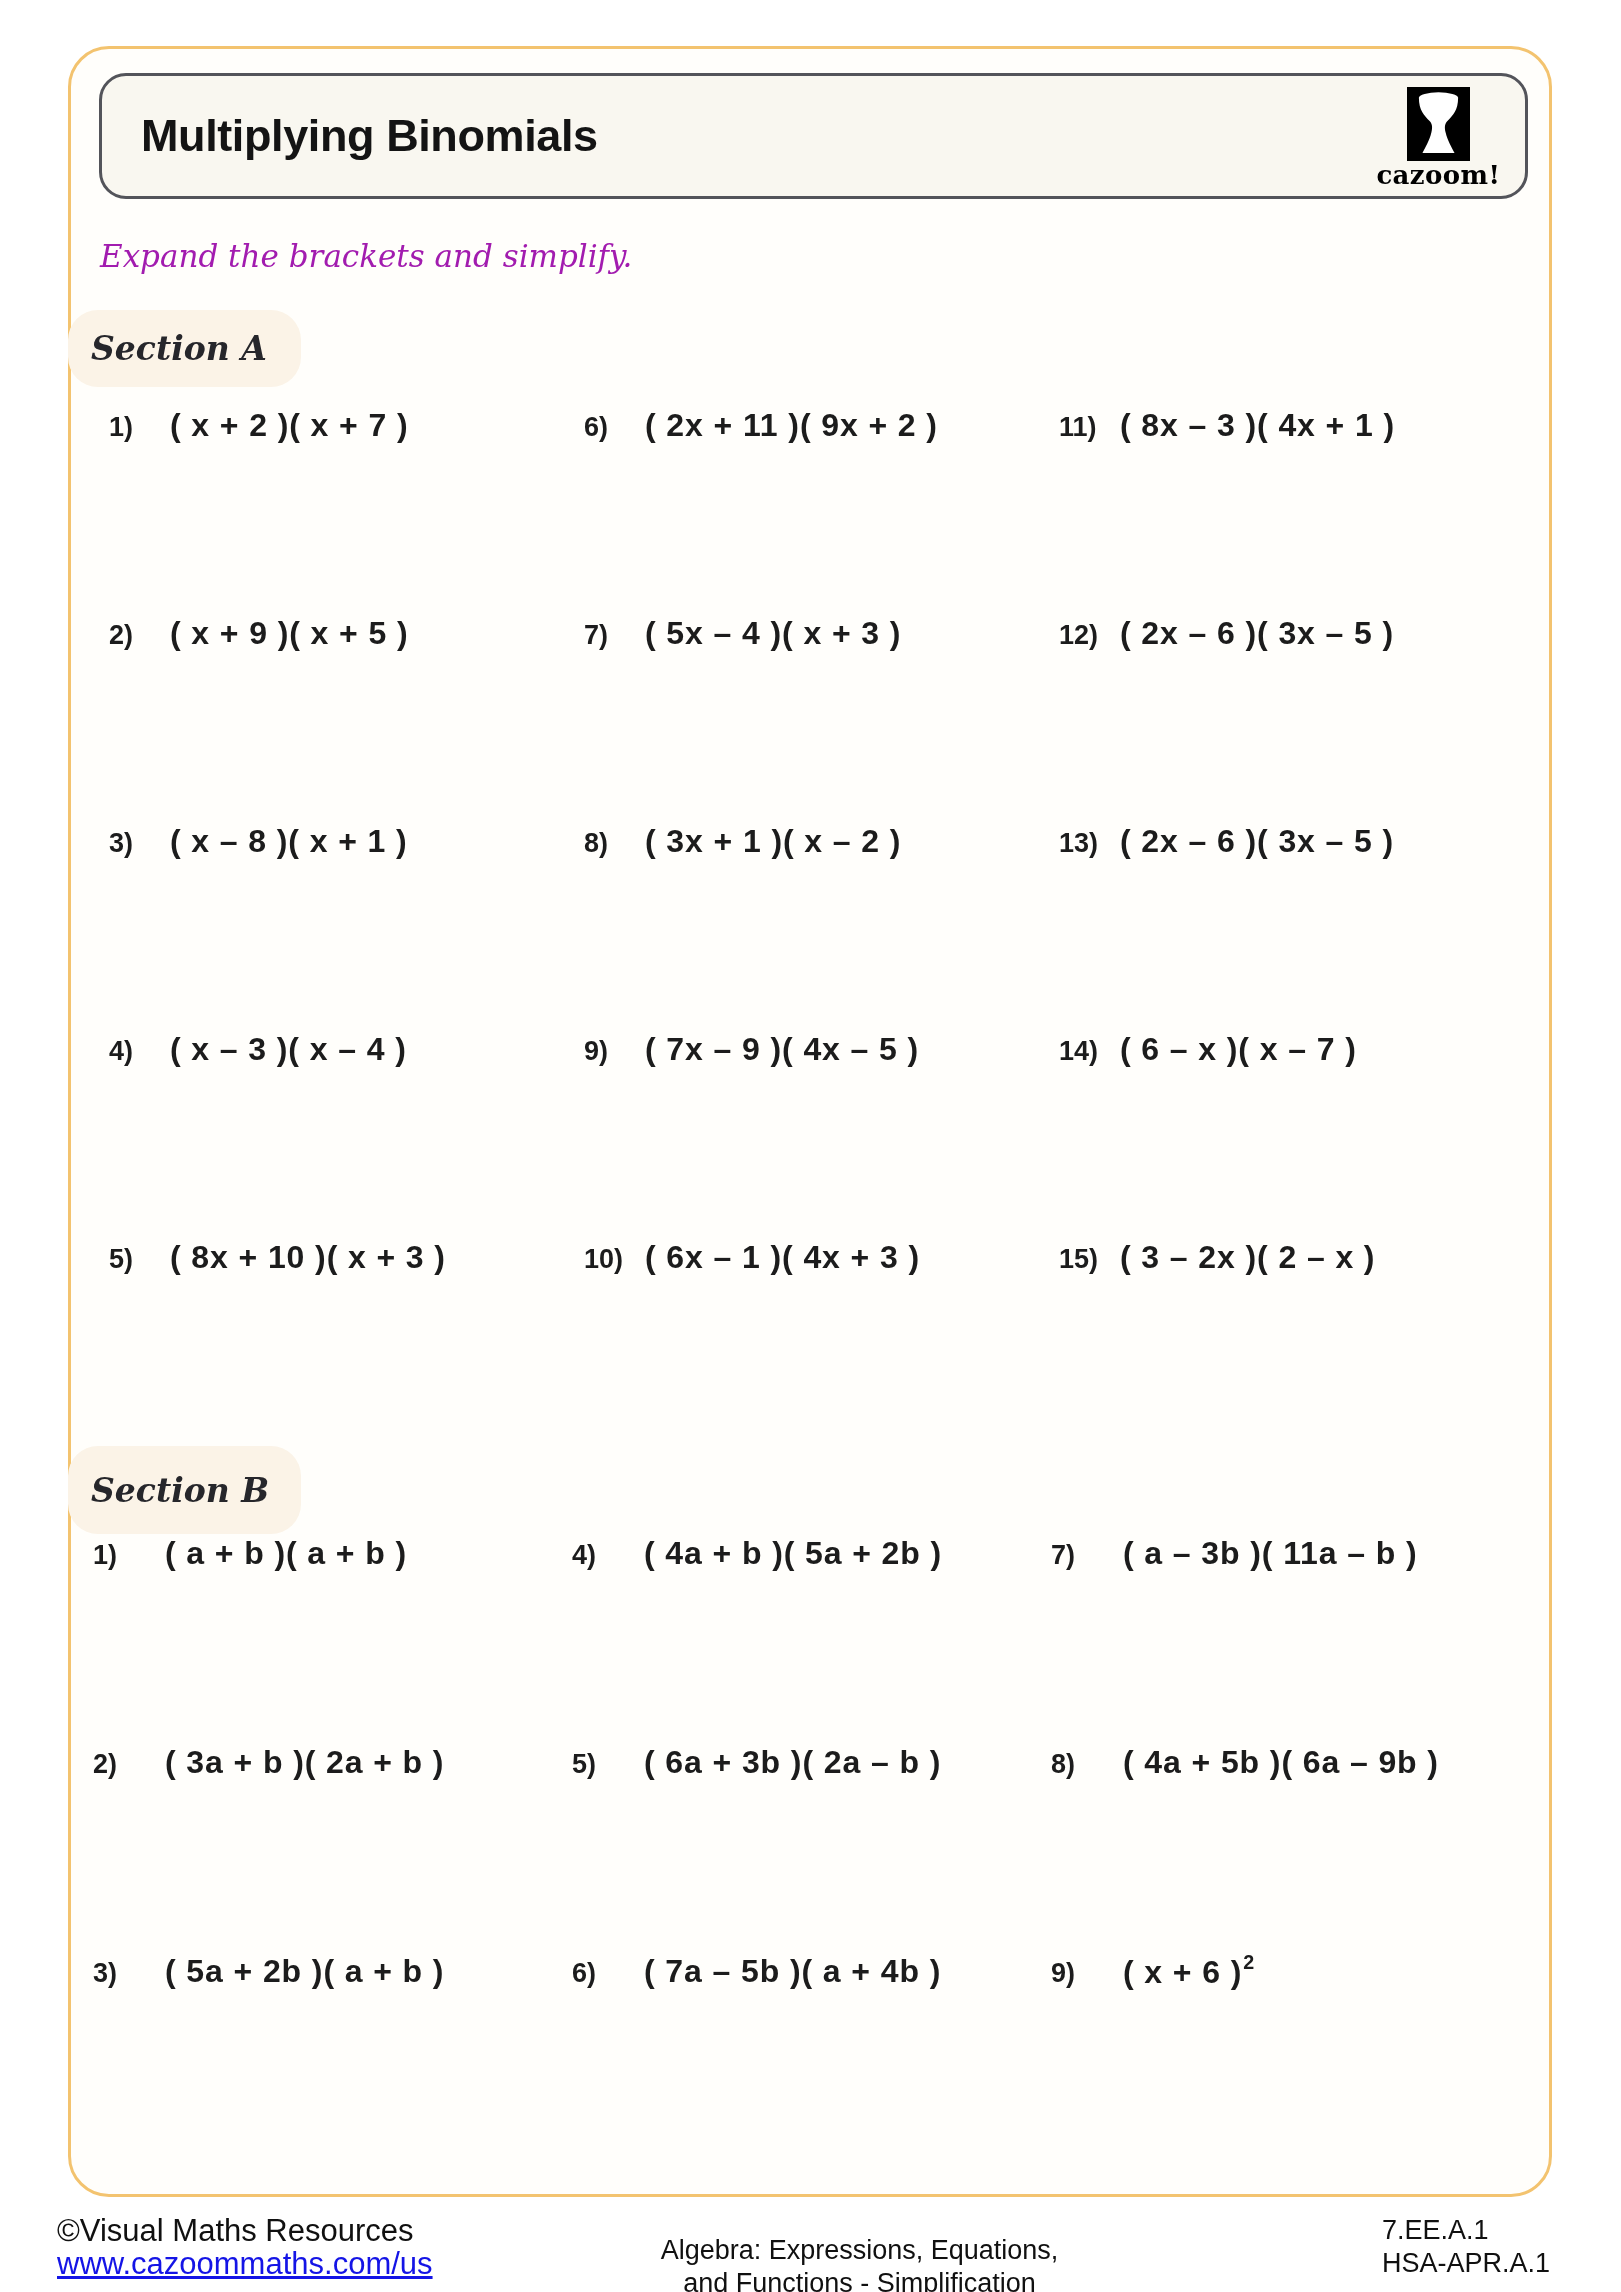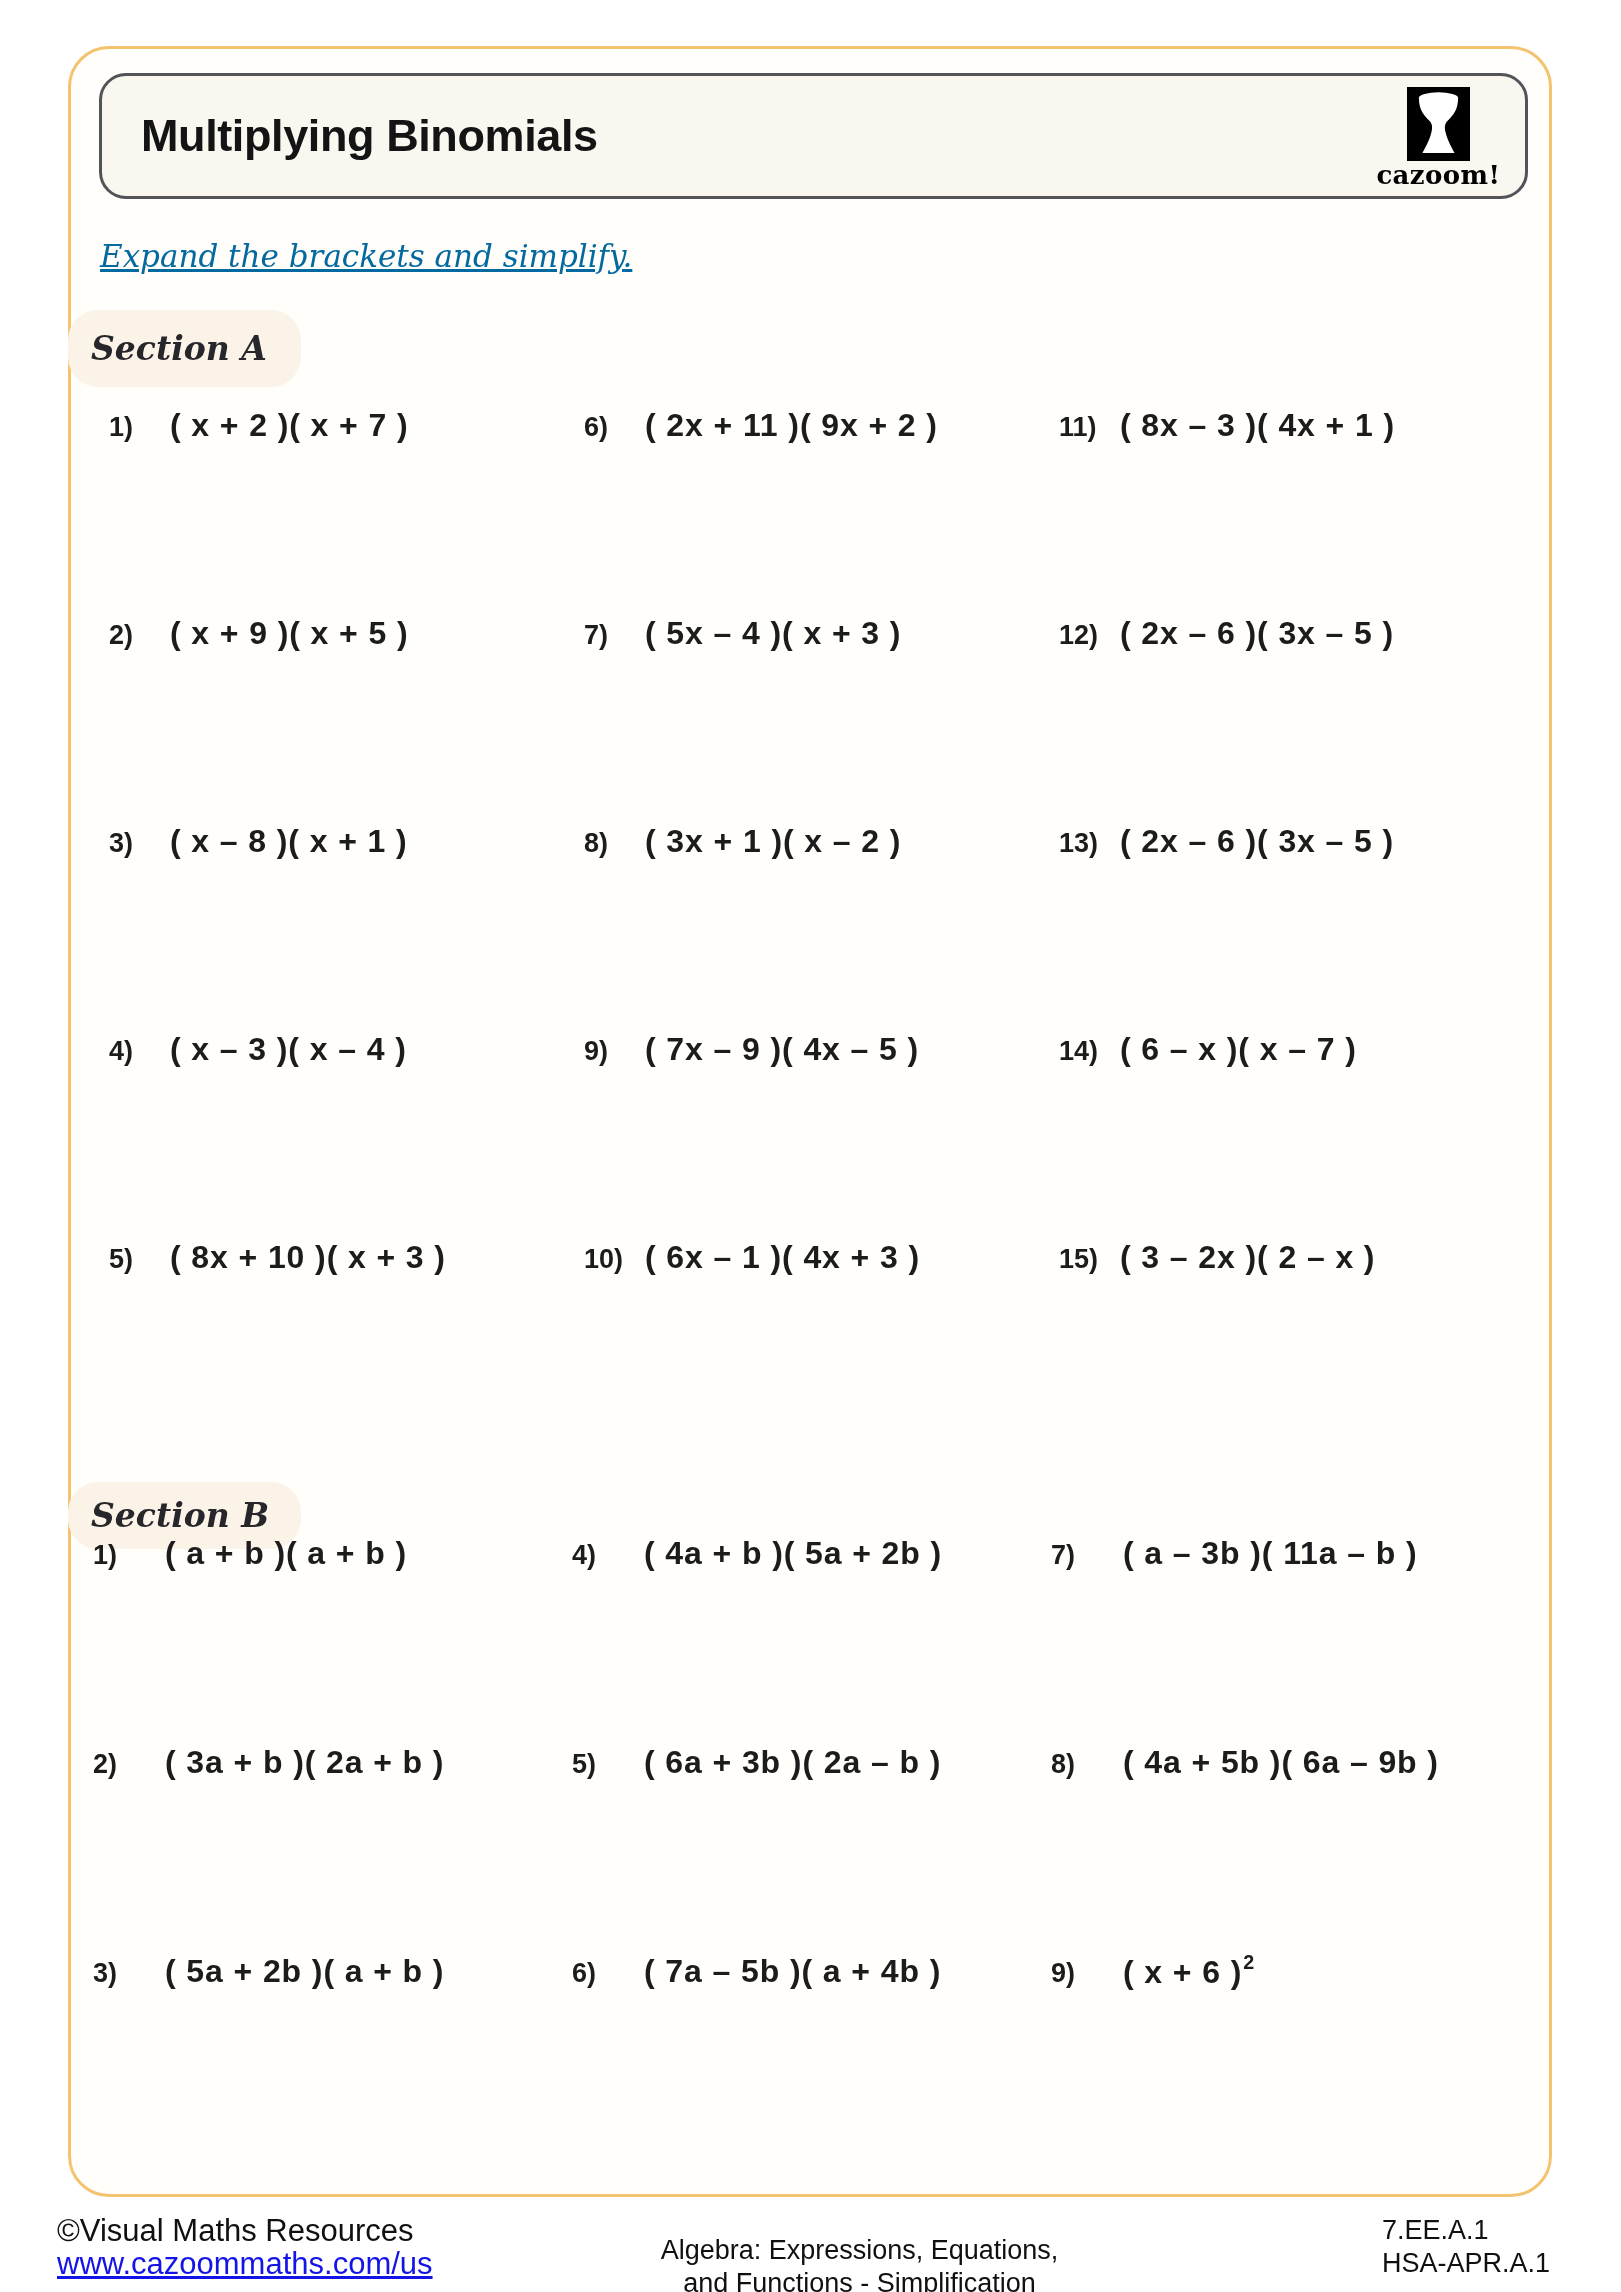--- a/index.html
+++ b/index.html
@@ -59,34 +59,33 @@
     margin-top: 0;
     line-height: 29px;
   }
 
   .instruction {
     position: absolute;
     left: 100px; top: 238px;
     font-family: "DejaVu Serif", serif;
     font-style: italic;
     font-size: 31px;
-    color: #0369a1;
-    text-decoration: underline;
+    color: #a21caf;
   }
 
   .pill {
     position: absolute;
     left: 68px;
     width: 233px;
     background: var(--pill, #FBF3E7);
     border-radius: 30px;
     display: flex; align-items: center;
   }
   .pill-a { top: 310px; height: 77px; }
-  .pill-b { top: 1446px; height: 67px; margin-top: 36px; }
+  .pill-b { top: 1446px; height: 88px; }
   .pill-label {
     padding-left: 23px;
     font-family: "DejaVu Serif", serif;
     font-style: italic;
     font-weight: bold;
     font-size: 33px;
     color: #26262b;
   }
 
   .problems {

